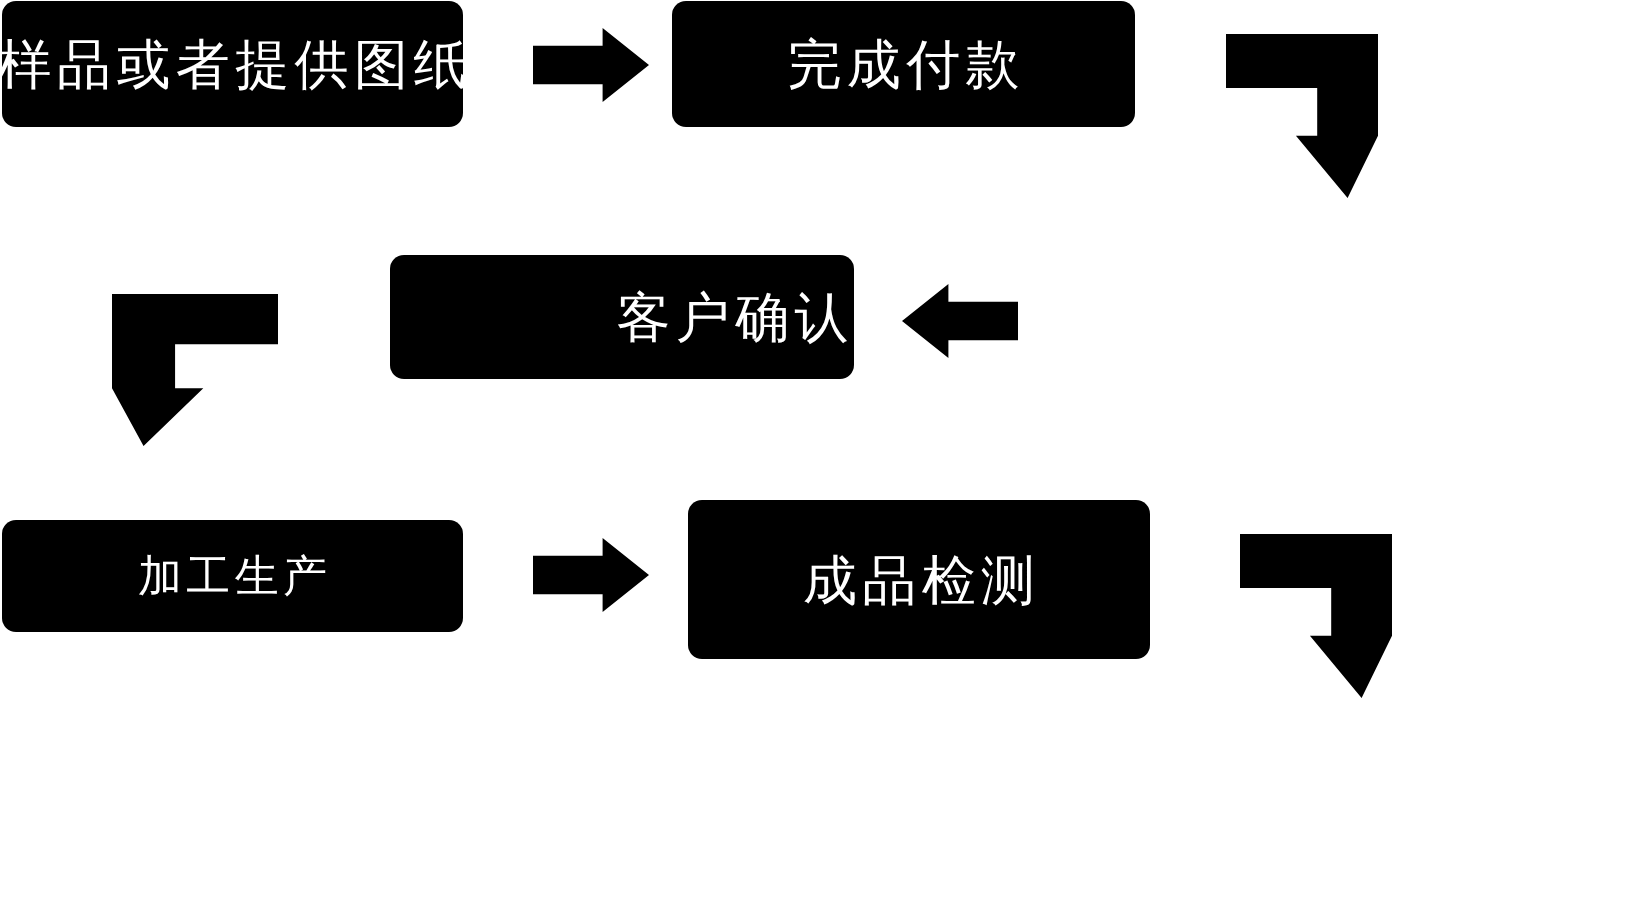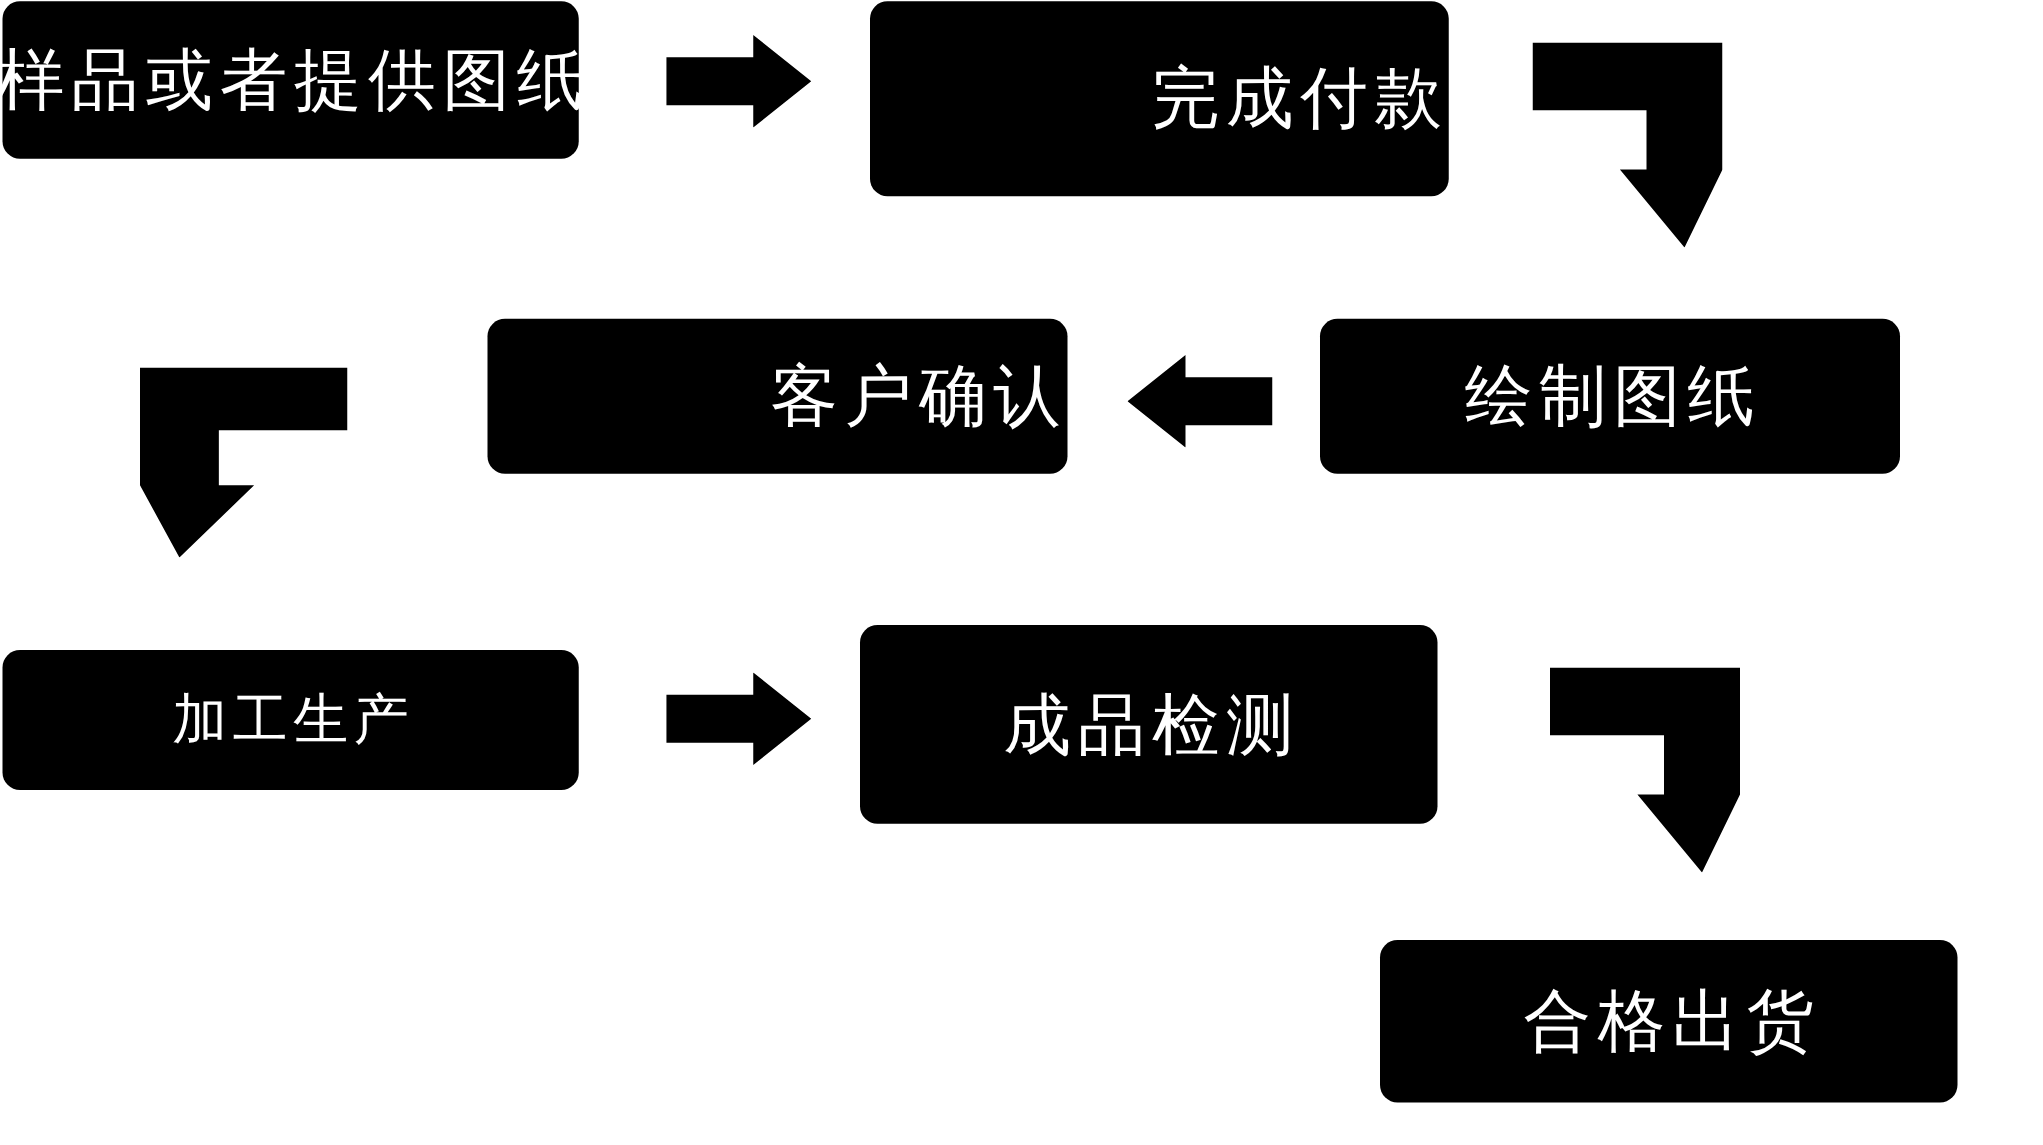--- a/index.html
+++ b/index.html
@@ -45,43 +45,37 @@
 </style>
 </head>
 <body>
 
 <div id="canvas" style="background: rgb(255, 255, 255);">
 
   <div class="node" style="left: 2px; top: 1px; width: 461px; height: 126px; background: rgb(0, 0, 0);">
     <span class="node-label" style="font-size: 54px; color: rgb(255, 255, 255);">样品或者提供图纸</span>
   </div>
 
-  <div class="node" style="left: 696px; top: 1px; width: 463px; height: 156px; background: rgb(0, 0, 0); justify-content: flex-end;">
+  <div class="node" style="left: 672px; top: 1px; width: 463px; height: 126px; background: rgb(0, 0, 0);">
     <span class="node-label" style="font-size: 54px; color: rgb(255, 255, 255);">完成付款</span>
   </div>
 
-  <div class="node" style="left: 1056px; top: 255px; width: 464px; height: 124px; background: rgb(0, 0, 0);">
-    <span class="node-label" style="font-size: 54px; color: rgb(255, 255, 255);">绘制图纸</span>
-  </div>
 
   <div class="node" style="left: 390px; top: 255px; width: 464px; height: 124px; background: rgb(0, 0, 0); justify-content: flex-end;">
     <span class="node-label" style="font-size: 54px; color: rgb(255, 255, 255);">客户确认</span>
   </div>
 
   <div class="node" style="left: 2px; top: 520px; width: 461px; height: 112px; background: rgb(0, 0, 0);">
     <span class="node-label" style="font-size: 44px; color: rgb(255, 255, 255);">加工生产</span>
   </div>
 
   <div class="node" style="left: 688px; top: 500px; width: 462px; height: 159px; background: rgb(0, 0, 0);">
     <span class="node-label" style="font-size: 54px; color: rgb(255, 255, 255);">成品检测</span>
   </div>
 
-  <div class="node" style="left: 1104px; top: 752px; width: 462px; height: 130px; background: rgb(0, 0, 0);">
-    <span class="node-label" style="font-size: 54px; color: rgb(255, 255, 255);">合格出货</span>
-  </div>
 
   <div class="arrow" style="left: 533px; top: 28px; width: 116px; height: 74px;">
       <svg viewBox="0 0 116 74" preserveAspectRatio="none">
         <path d="M0,17.759999999999998 L69.6,17.759999999999998 L69.6,0 L116,37 L69.6,74 L69.6,56.24 L0,56.24 Z" fill="#000000"></path>
       </svg>
     </div>
 
   <div class="arrow" style="left: 1226px; top: 34px; width: 152px; height: 164px;">
       <svg viewBox="0 0 152 164" preserveAspectRatio="none">
         <path d="M0,0 L152,0 L152,101.68 L152,101.68 L121.6,164 L69.91999999999999,101.68 L91.19999999999999,101.68 L91.19999999999999,54.120000000000005 L0,54.120000000000005 Z" fill="#000000"></path>

